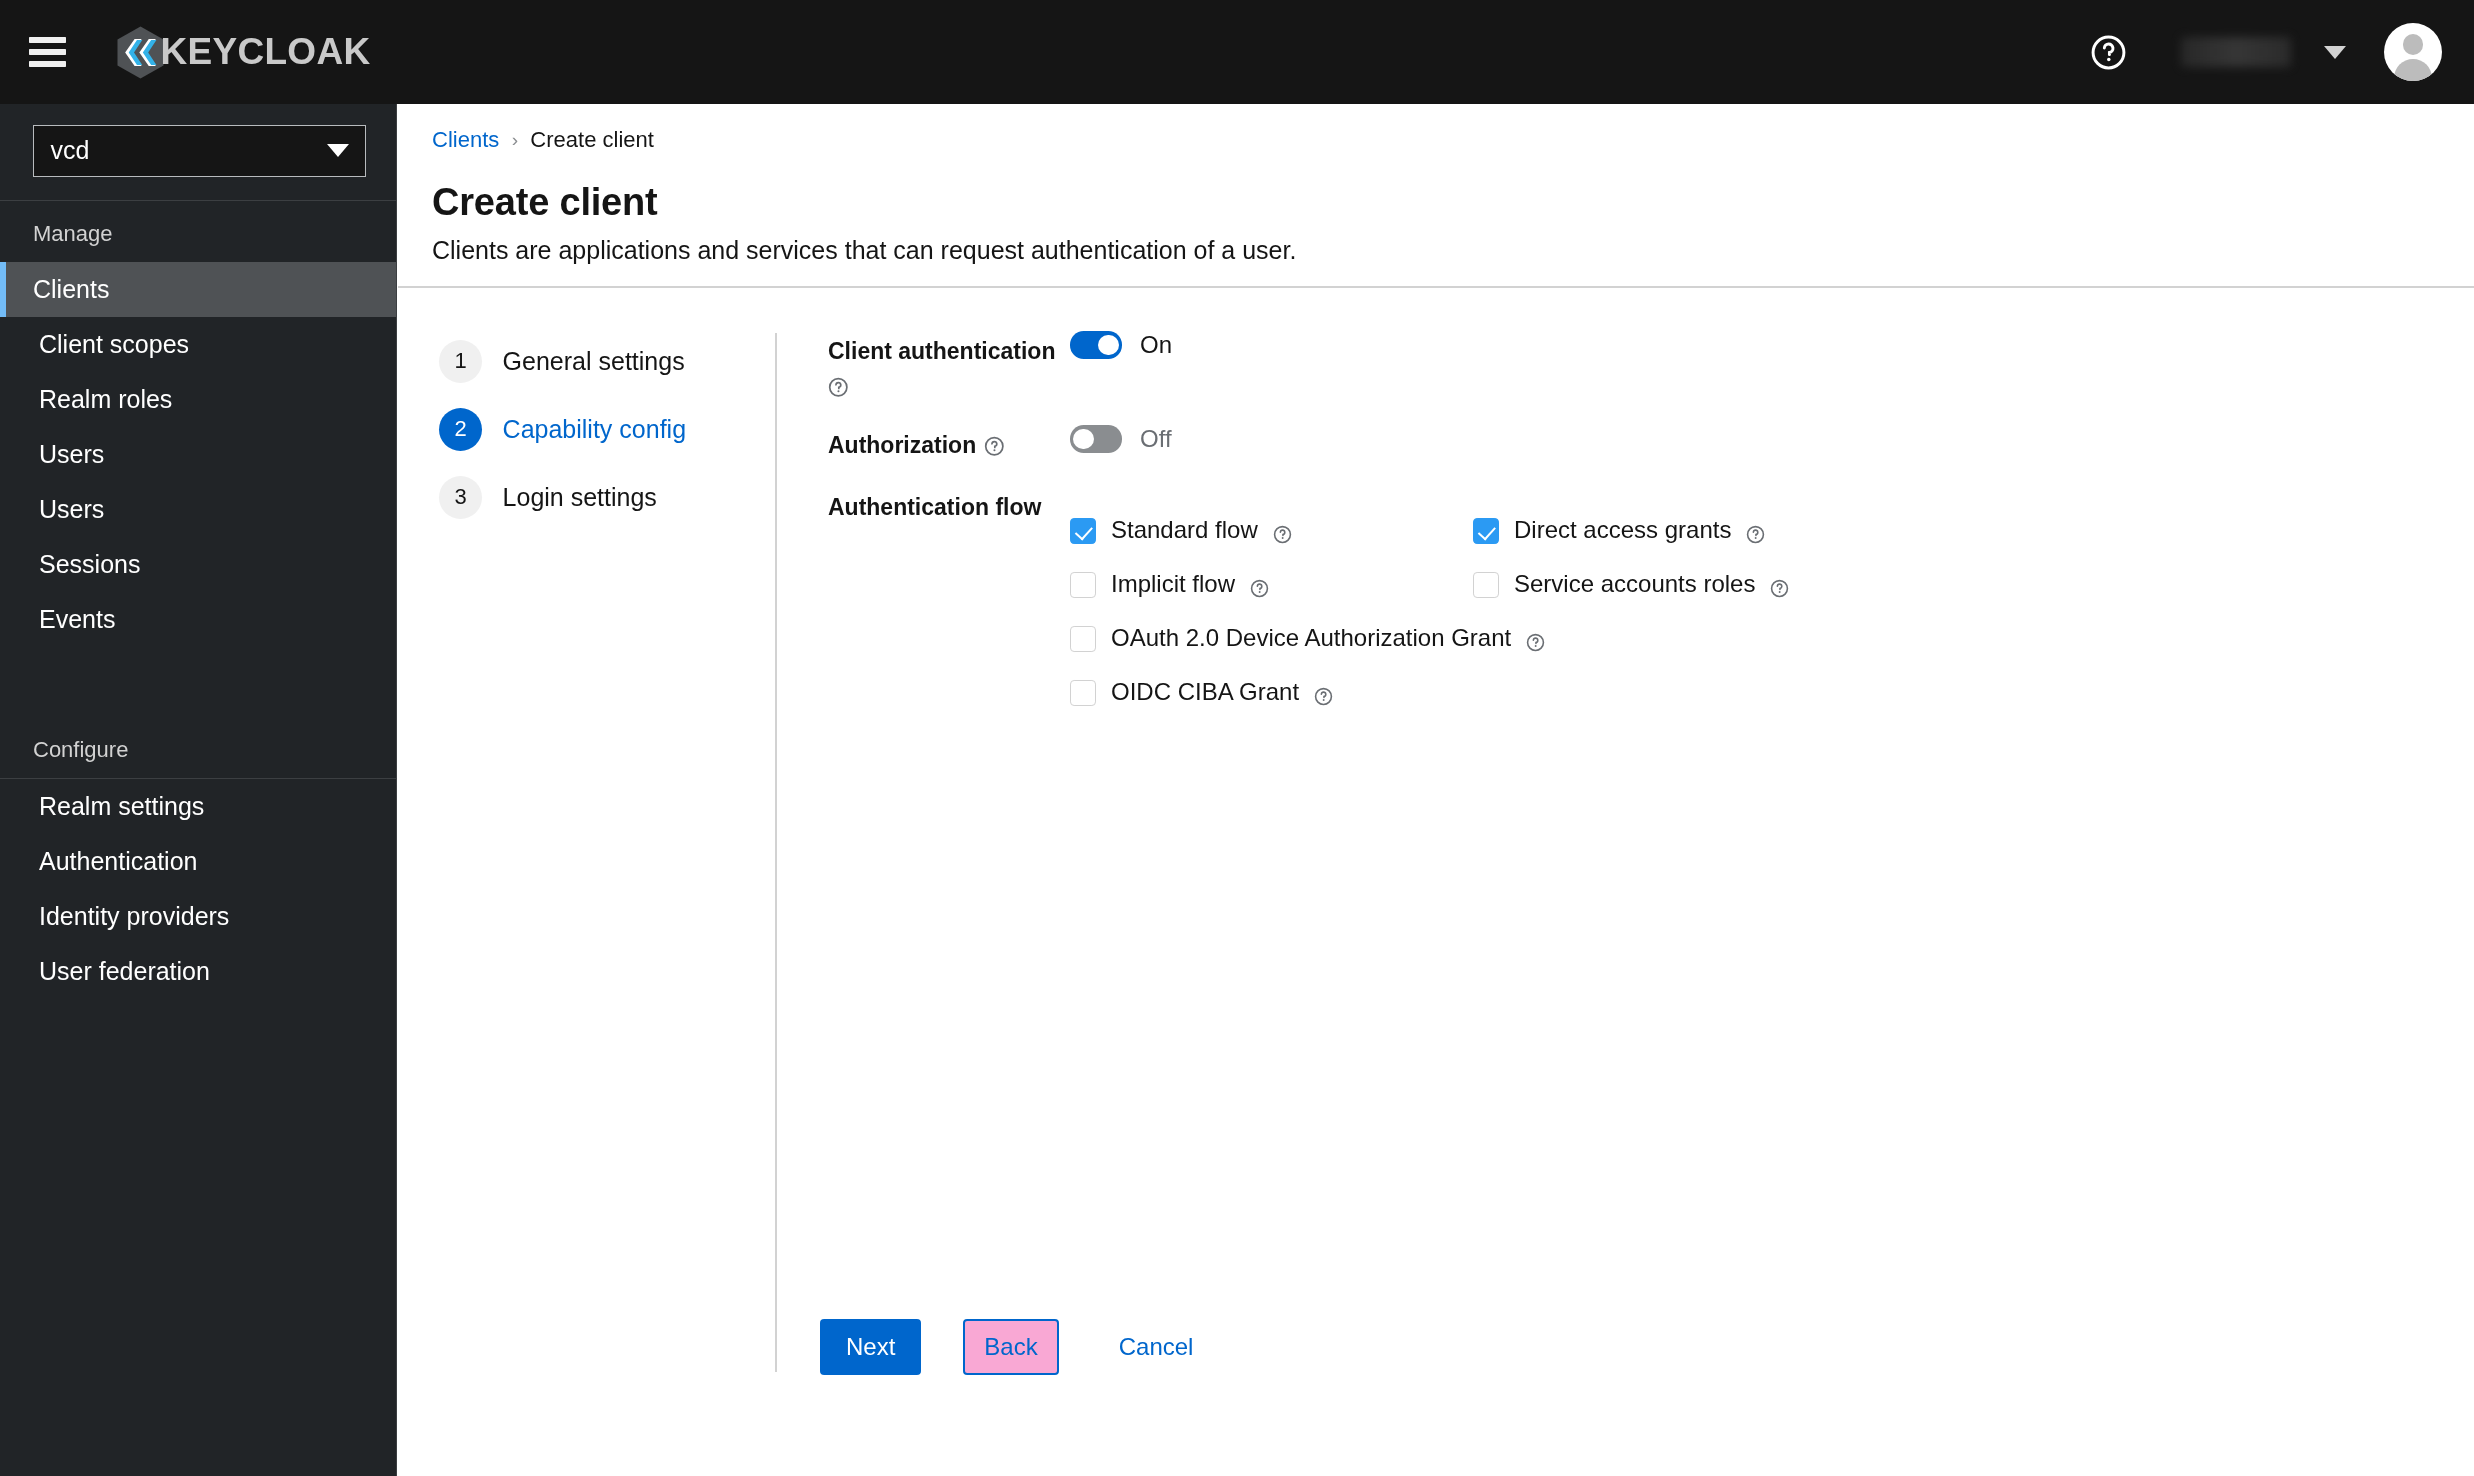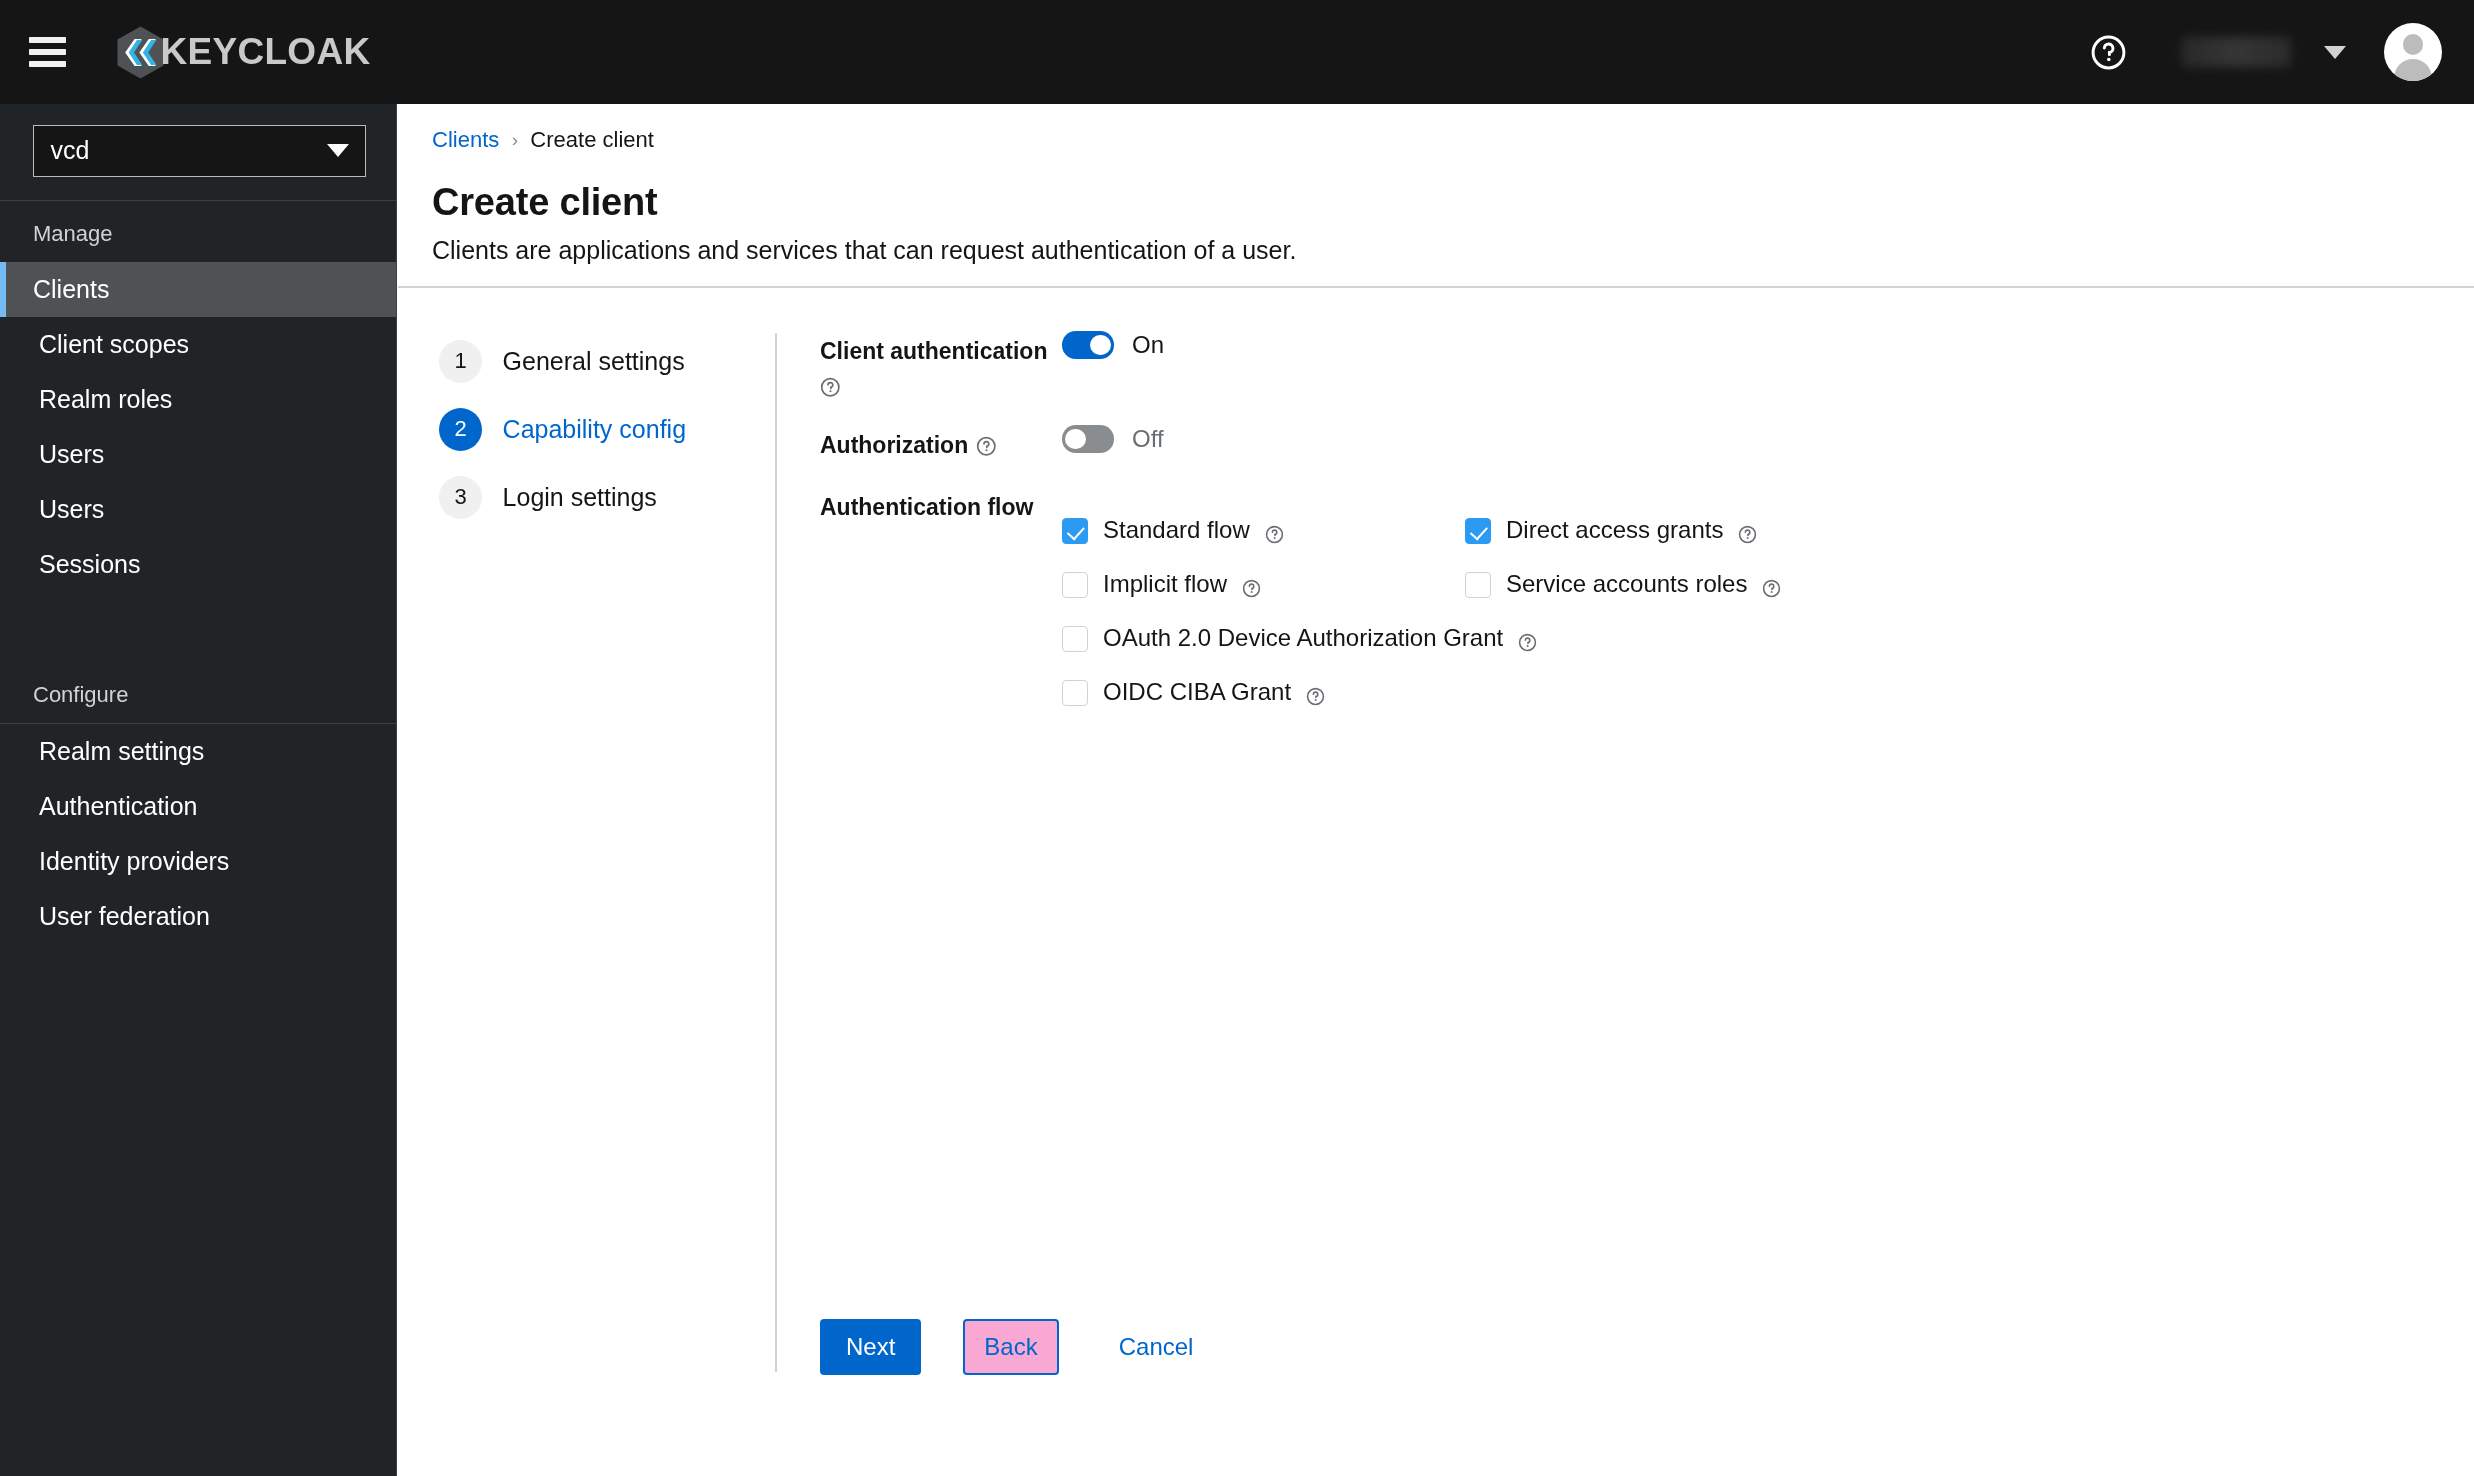--- a/index.html
+++ b/index.html
@@ -251,20 +251,21 @@
     left: 377px;
     top: 45px;
     width: 2.1px;
     height: 1039px;
     background: #d2d2d2;
   }
 
   .wizard-body {
     flex: 1;
     padding: 43px 0 0 45px;
+    margin-left: 8px;
   }
 
   .form-row {
     display: flex;
     align-items: flex-start;
     margin-bottom: 26px;
   }
   .form-label {
     width: 242px;
     flex: none;
@@ -456,20 +457,23 @@
     <span>Realm roles</span>
   </div>
   <div class="nav-item">
     <span>Users</span>
   </div>
   <div class="nav-item">
     <span>Users</span>
   </div>
   <div class="nav-item">
     <span>Sessions</span>
+  </div>
+  <div class="nav-item">
+    <span>Events</span>
   </div>
 
   <div class="nav-gap"></div>
 
   <div class="nav-section-title">Configure</div>
   <div class="nav-divider"></div>
 
   <div class="nav-item">
     <span>Realm settings</span>
   </div>

